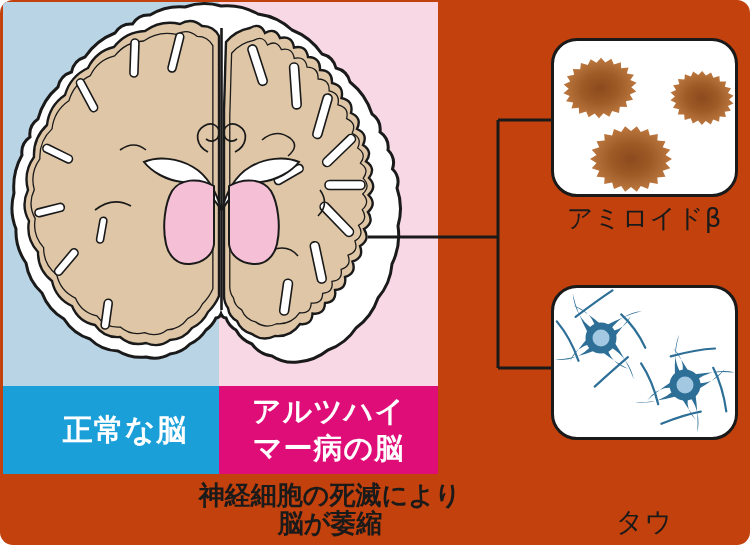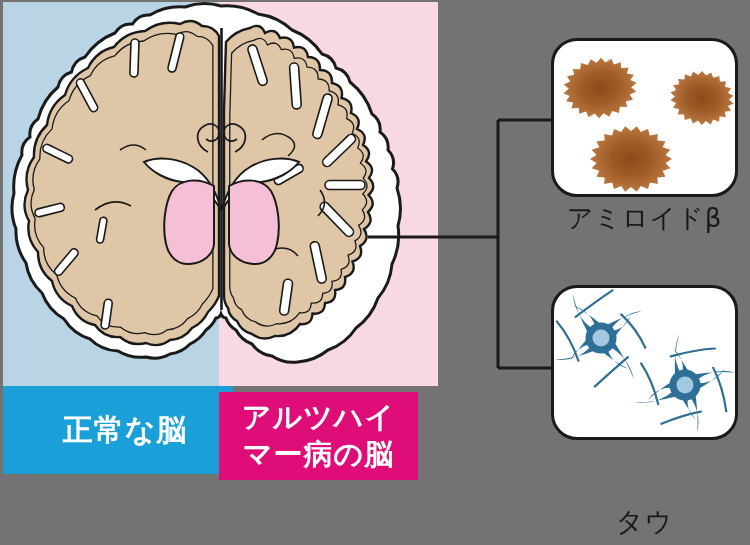--- a/index.html
+++ b/index.html
@@ -1,18 +1,18 @@
 <!DOCTYPE html>
 <html><head>
 <meta charset="utf-8">
 <style>
   html,body { margin:0; padding:0; background:#fff; }
   .stage {
-    position:relative; width:750px; height:545px; background:#737373;
-    font-family:"DejaVu Sans", sans-serif; overflow:hidden;
+    position:relative; width:750px; height:545px; background:#c2410c;
+    font-family:"DejaVu Sans", sans-serif; overflow:hidden;border-radius:13px;
   }
   .abs { position:absolute; }
   .panel-bg { top:2px; height:384px; }
   #bg-left  { left:3px;  width:216px; background:#B9D4E5; }
   #bg-right { left:219px; width:219px; background:#F9D8E5; }
   #brain-svg { left:0; top:0; }
   #connector-svg { left:0; top:0; pointer-events:none; }
   .callout-box {
     left:551px; width:187px; background:#ffffff;
     border:3px solid #1a1a1a; border-radius:26px; box-sizing:border-box;
@@ -24,22 +24,22 @@
     left:551px; width:187px; text-align:center; color:#1a1a1a;
     font-size:26px; font-weight:500; letter-spacing:1px; line-height:30px;
   }
   #amyloid-label { top:203px; }
   #tau-label     { top:467px; font-size:27px;margin-top:40px; }
   .color-label {
     top:386px; height:88px; display:flex; align-items:center; justify-content:center;
     color:#ffffff; font-weight:bold; text-align:center; letter-spacing:1px;
   }
   #label-left  { left:3px;  width:216px; font-size:30px; background:#1A9FD9;padding-left:14px; }
-  #label-right { left:219px; width:199px; font-size:29px; line-height:37px;
-                 background:#DF0D78; white-space:pre-line;margin-top:6px; }
+  #label-right { left:219px; width:219px; font-size:29px; line-height:37px;
+                 background:#DF0D78; white-space:pre-line; }
   #caption {
     left:150px; top:481px; width:360px; text-align:center; color:#1a1a1a;
     font-size:26px; font-weight:600; line-height:28px; white-space:pre-line;
   }
 </style>
 </head>
 <body>
 
 <div class="stage">
 
@@ -153,14 +153,16 @@
           <circle cx="131" cy="97" r="8.5" fill="#A3C9E2"></circle>
         </g>
       </svg>
   </div>
   <div class="abs callout-label" id="tau-label">タウ</div>
 
   <div class="abs color-label" id="label-left" style="background: rgb(26, 159, 217);">正常な脳</div>
   <div class="abs color-label" id="label-right" style="background: rgb(223, 13, 120);">アルツハイ
 マー病の脳</div>
 
+  <div class="abs" id="caption">神経細胞の死滅により
+脳が萎縮</div>
 
 </div>
 
 </body></html>

